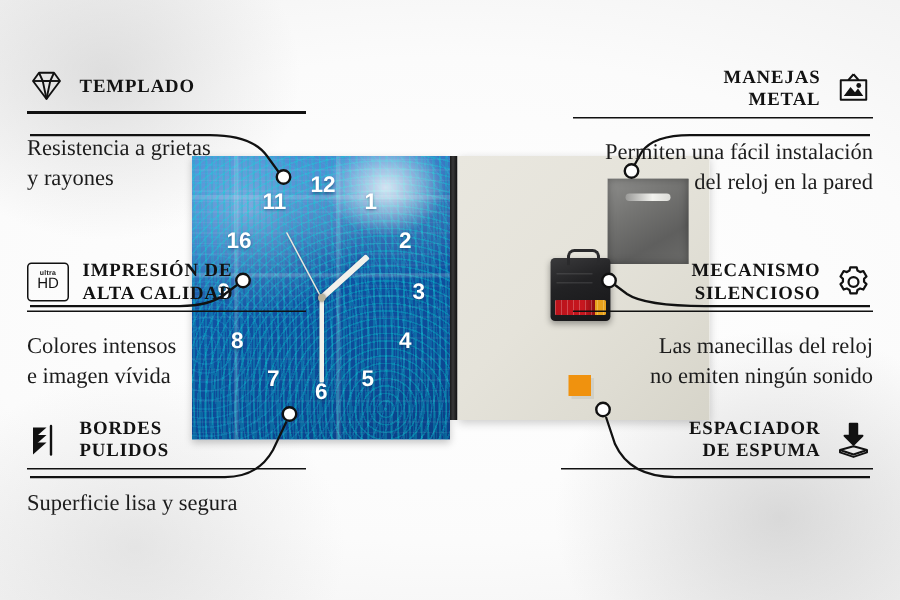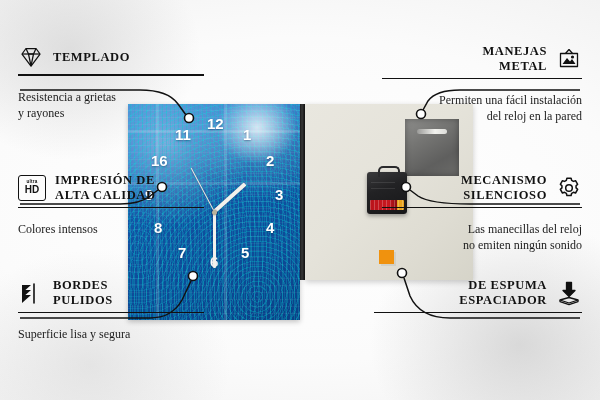--- a/index.html
+++ b/index.html
@@ -19,21 +19,21 @@
     background:radial-gradient(closest-side, rgba(200,200,200,.55), rgba(200,200,200,0));}
   .bg-br{right:-70px;bottom:-70px;width:300px;height:250px;
     background:radial-gradient(closest-side, rgba(195,195,195,.6), rgba(195,195,195,0));}
   .bg-bl{left:-50px;bottom:-80px;width:280px;height:230px;
     background:radial-gradient(closest-side, rgba(205,205,205,.45), rgba(205,205,205,0));}
 
   
   #product{position:absolute;left:128px;top:104px;width:345px;height:176px;}
 
   .clock-face{
-    position:absolute;left:0;top:0;width:172px;height:216px;
+    position:absolute;left:0;top:0;width:172px;height:189px;
     overflow:hidden;
     background:
       radial-gradient(90% 70% at 22% 18%, rgba(255,255,255,.42), rgba(255,255,255,0) 55%),
       radial-gradient(70% 55% at 78% 12%, rgba(255,255,255,.30), rgba(255,255,255,0) 60%),
       linear-gradient(160deg,#2f7fd0 0%, #1f6ec6 18%, #1356a8 38%, #0f4f9e 55%, #0d4a96 75%, #0a3f86 100%);
     box-shadow:0 2px 5px rgba(0,0,0,.22);
     text-decoration:underline;
   }
   
   .wave{position:absolute;inset:-20%;pointer-events:none;}
@@ -88,27 +88,27 @@
     background:#f0920e;box-shadow:2px 2px 0 rgba(0,0,0,.06);}
 
   
   .callout{position:absolute;width:215px;}
   .callout.right{text-align:right;}
   .co-head{display:flex;align-items:center;gap:9px;}
   .callout.right .co-head{justify-content:flex-end;}
   .co-title{font-family:"Liberation Serif", serif;font-weight:700;font-size:12.5px;
     letter-spacing:.6px;color:#121212;line-height:1.18;text-transform:uppercase;}
   .co-rule{height:1.6px;background:#111;margin:4px 0 5px 0;}
-  .co-desc{font-family:"Liberation Serif", serif;font-size:12px;color:#1c1c1c;line-height:1.35;margin-top:13px;}
+  .co-desc{font-family:"Liberation Serif", serif;font-size:15px;color:#1c1c1c;line-height:1.35;margin-top:13px;}
   .ico{width:26px;height:26px;flex:0 0 26px;display:block;}
 
   .hd-box{width:26px;height:24px;border:1.6px solid #111;border-radius:3px;
     display:flex;flex-direction:column;align-items:center;justify-content:center;line-height:1;}
   .hd-ultra{font-family:"Liberation Sans", sans-serif;font-size:4.6px;font-weight:700;letter-spacing:.2px;color:#111;}
-  .hd-hd{font-family:"Liberation Sans", sans-serif;font-size:10px;font-weight:700;color:#111;margin-top:.5px;}
+  .hd-hd{font-family:"Liberation Sans", sans-serif;font-size:10px;font-weight:400;color:#111;margin-top:.5px;}
 
   
   #links{position:absolute;left:0;top:0;width:600px;height:400px;pointer-events:none;}
   #links path{fill:none;stroke:#111;stroke-width:1.5;}
   #links circle{fill:#fff;stroke:#111;stroke-width:1.6;}
 </style>
 </head>
 <body>
 
 <div id="stage">
@@ -217,20 +217,21 @@
         <span class="hd-hd">HD</span>
       </div>
       <div class="co-title">
         <div>IMPRESIÓN DE</div>
         <div>ALTA CALIDAD</div>
       </div>
     </div>
     <div class="co-rule"></div>
     <div class="co-desc">
       <div>Colores intensos</div>
+      <div>e imagen vívida</div>
     </div>
   </div>
 
   <div class="callout left" style="left:18px;top:278px;width:186px;">
     <div class="co-head">
       <svg class="ico" viewBox="0 0 26 26">
         <g fill="none" stroke="#111" stroke-width="1.6" stroke-linecap="round">
           <path d="M4,5 L13,5 L4,13 Z" fill="#111" stroke="none"></path>
           <path d="M4,10 L13,10 L4,18 Z" fill="#111" stroke="none"></path>
           <path d="M4,15 L13,15 L4,23 Z" fill="#111" stroke="none"></path>
@@ -286,22 +287,22 @@
     <div class="co-rule"></div>
     <div class="co-desc">
       <div>Permiten una fácil instalación</div>
       <div>del reloj en la pared</div>
     </div>
   </div>
 
   <div class="callout right" style="right:18px;top:278px;width:208px;">
     <div class="co-head">
       <div class="co-title">
+        <div>ESPACIADOR</div>
         <div>DE ESPUMA</div>
-        <div>ESPACIADOR</div>
       </div>
       <svg class="ico" viewBox="0 0 26 26">
         <g fill="none" stroke="#111" stroke-width="1.3" stroke-linejoin="round">
           <path d="M10.5,2.5 h5 v8 h3.5 L13,16.5 L7,10.5 h3.5 Z" fill="#111" stroke="#111"></path>
           <path d="M13,17.5 L22,20 L13,23 L4,20 Z"></path>
           <path d="M4,20 v1.6 L13,24.6 L22,21.6 V20"></path>
         </g>
       </svg>
     </div>
     <div class="co-rule"></div>

